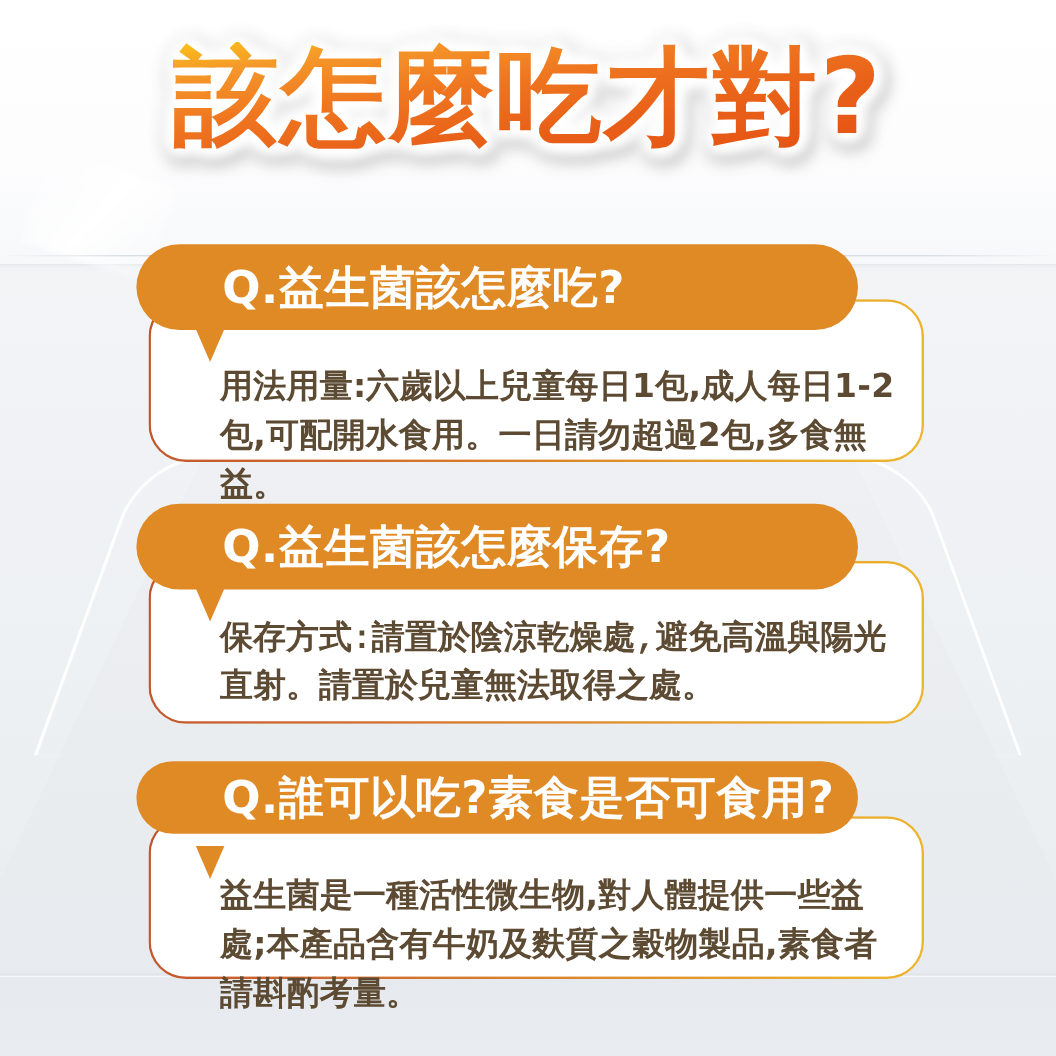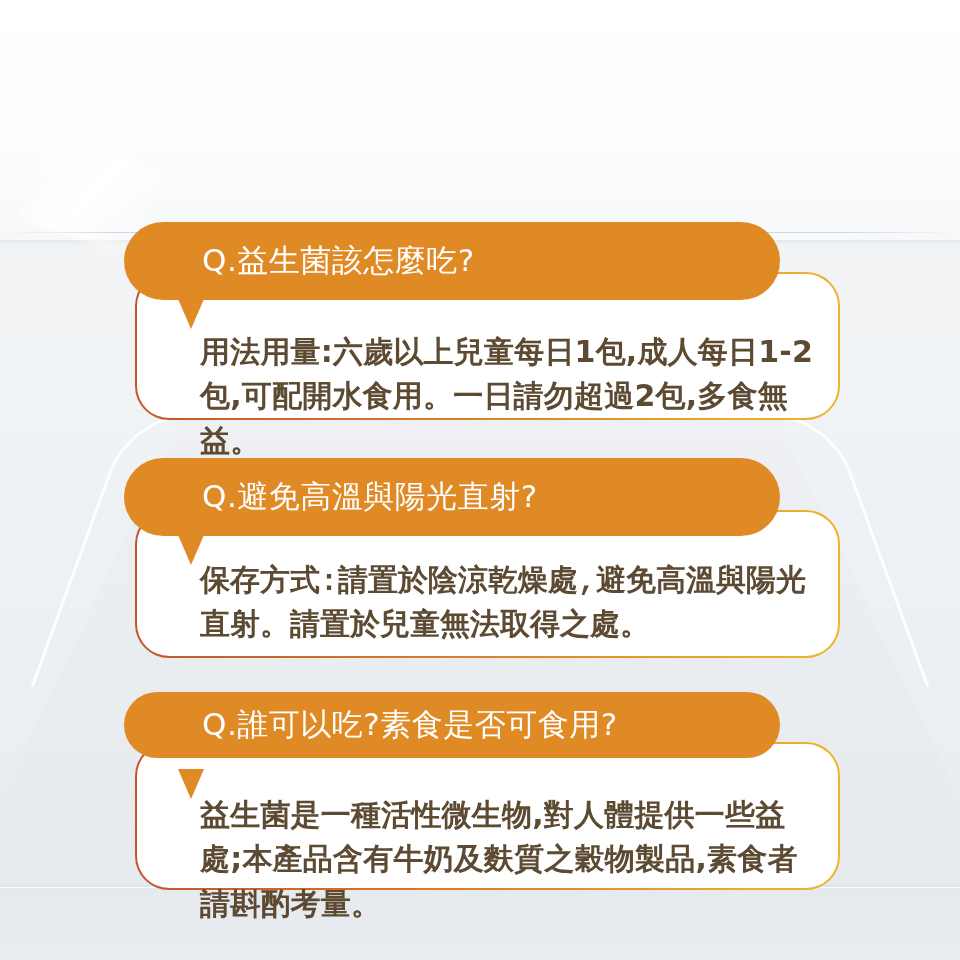--- a/index.html
+++ b/index.html
@@ -159,22 +159,22 @@
     background: #e08a26;
     border-radius: 42px;
     box-sizing: border-box;
     display: flex;
     align-items: center;
     z-index: 6;
   }
   .qa-bubble .q-text {
     color: #ffffff;
     font-family: "DejaVu Sans", "Liberation Sans", sans-serif;
-    font-weight: normal;
-    font-size: 31px;
+    font-weight: bold;
+    font-size: 41px;
     letter-spacing: .5px;
     padding-left: 78px;
     white-space: nowrap;
   }
   .qa-tail {
     position: absolute;
     left: 178px;
     width: 0; height: 0;
     border-left: 13px solid transparent;
     border-right: 13px solid transparent;
@@ -210,34 +210,37 @@
     <div class="bg-top-gloss"></div>
     <div class="bg-thin-line" style="top:232px"></div>
     <div class="bg-trapezoid"></div>
     <div class="bg-trap-cap"></div>
     <div class="bg-trap-edge-l"></div>
     <div class="bg-trap-edge-r"></div>
     <div class="bg-bottom-shadow"></div>
     <div class="bg-bottom-band"></div>
   </div>
 
+  <div class="title-wrap">
+    <div class="title">該怎麼吃才對?</div>
+  </div>
 
   <div class="qa-block">
     <div class="qa-card" style="top:272px; height:148px;"></div>
     <div class="qa-bubble" style="top:222px; height:78px;">
       <span class="q-text">Q.益生菌該怎麼吃?</span>
     </div>
     <div class="qa-tail" style="top:299px;"></div>
     <div class="qa-body sans" style="top:330px;">用法用量:六歲以上兒童每日1包,成人每日1-2包,可配開水食用。一日請勿超過2包,多食無益。</div>
   </div>
 
   <div class="qa-block">
     <div class="qa-card" style="top:510px; height:148px;"></div>
     <div class="qa-bubble" style="top:458px; height:78px;">
-      <span class="q-text">Q.避免高溫與陽光直射?</span>
+      <span class="q-text">Q.益生菌該怎麼保存?</span>
     </div>
     <div class="qa-tail" style="top:535px;"></div>
     <div class="qa-body serif" style="top:560px;font-family:Liberation Mono, monospace;">保存方式:請置於陰涼乾燥處,避免高溫與陽光直射。請置於兒童無法取得之處。</div>
   </div>
 
   <div class="qa-block">
     <div class="qa-card" style="top:742px; height:148px;"></div>
     <div class="qa-bubble" style="top:692px; height:66px;">
       <span class="q-text">Q.誰可以吃?素食是否可食用?</span>
     </div>

